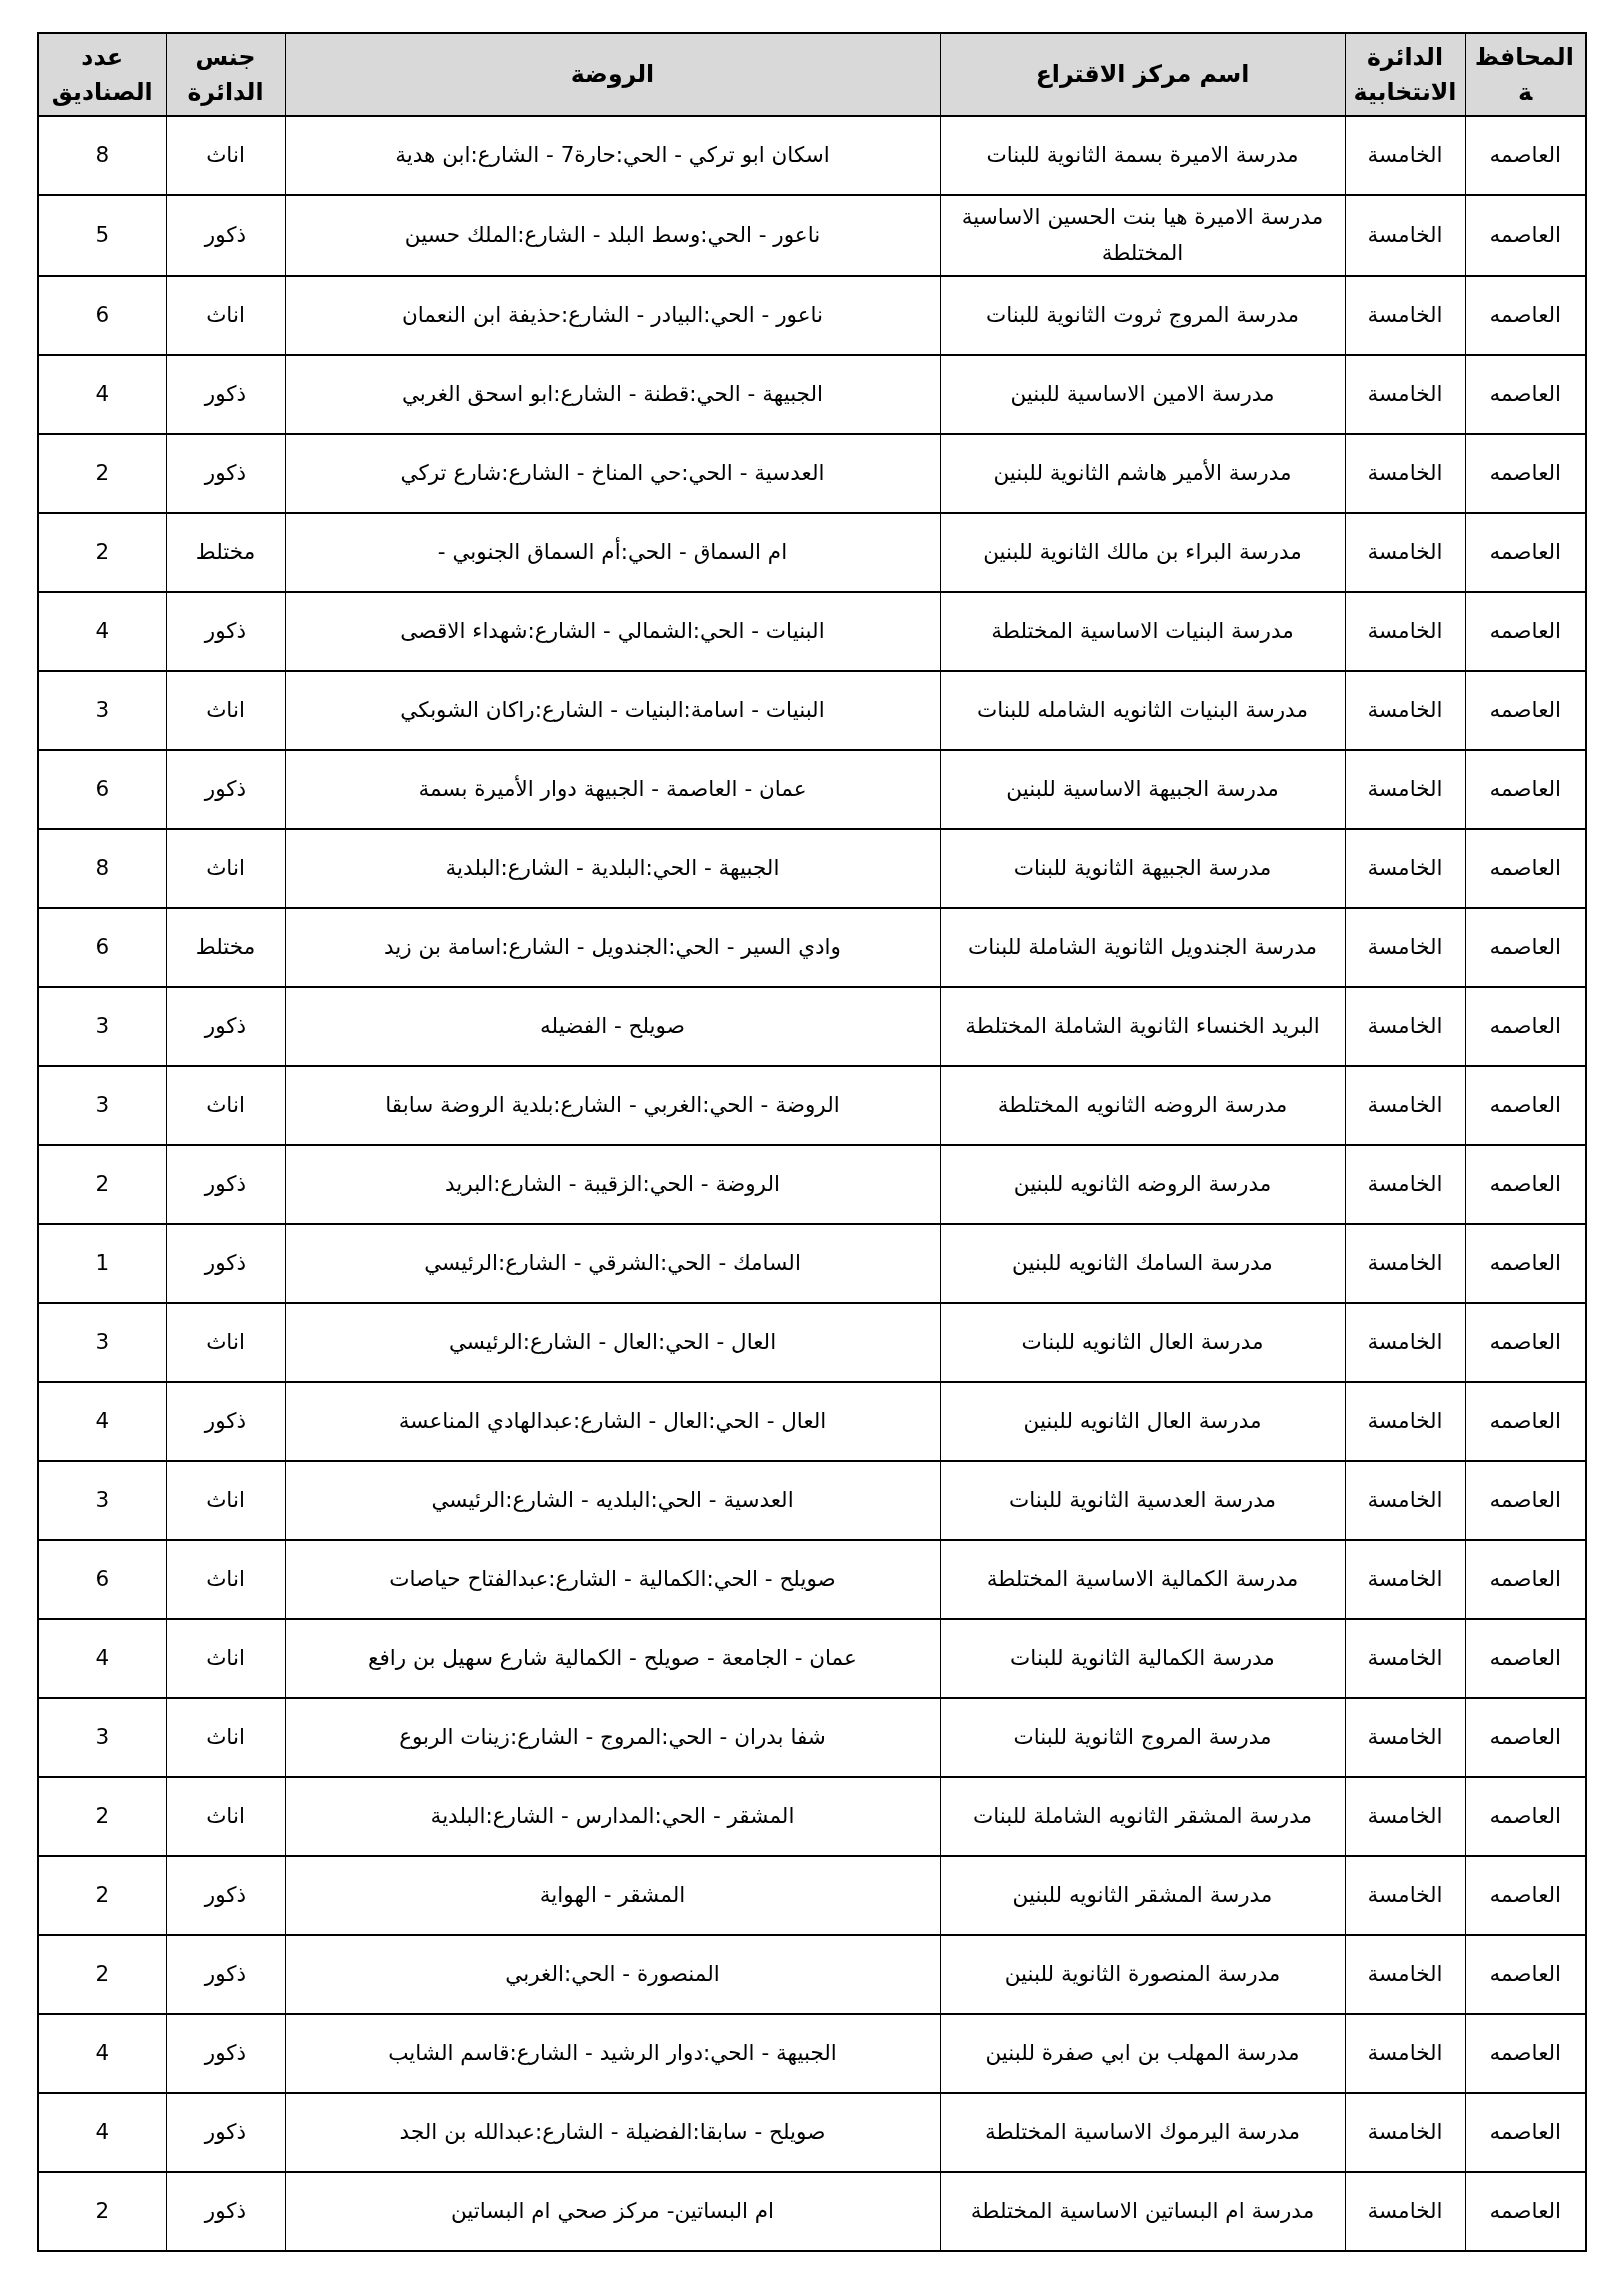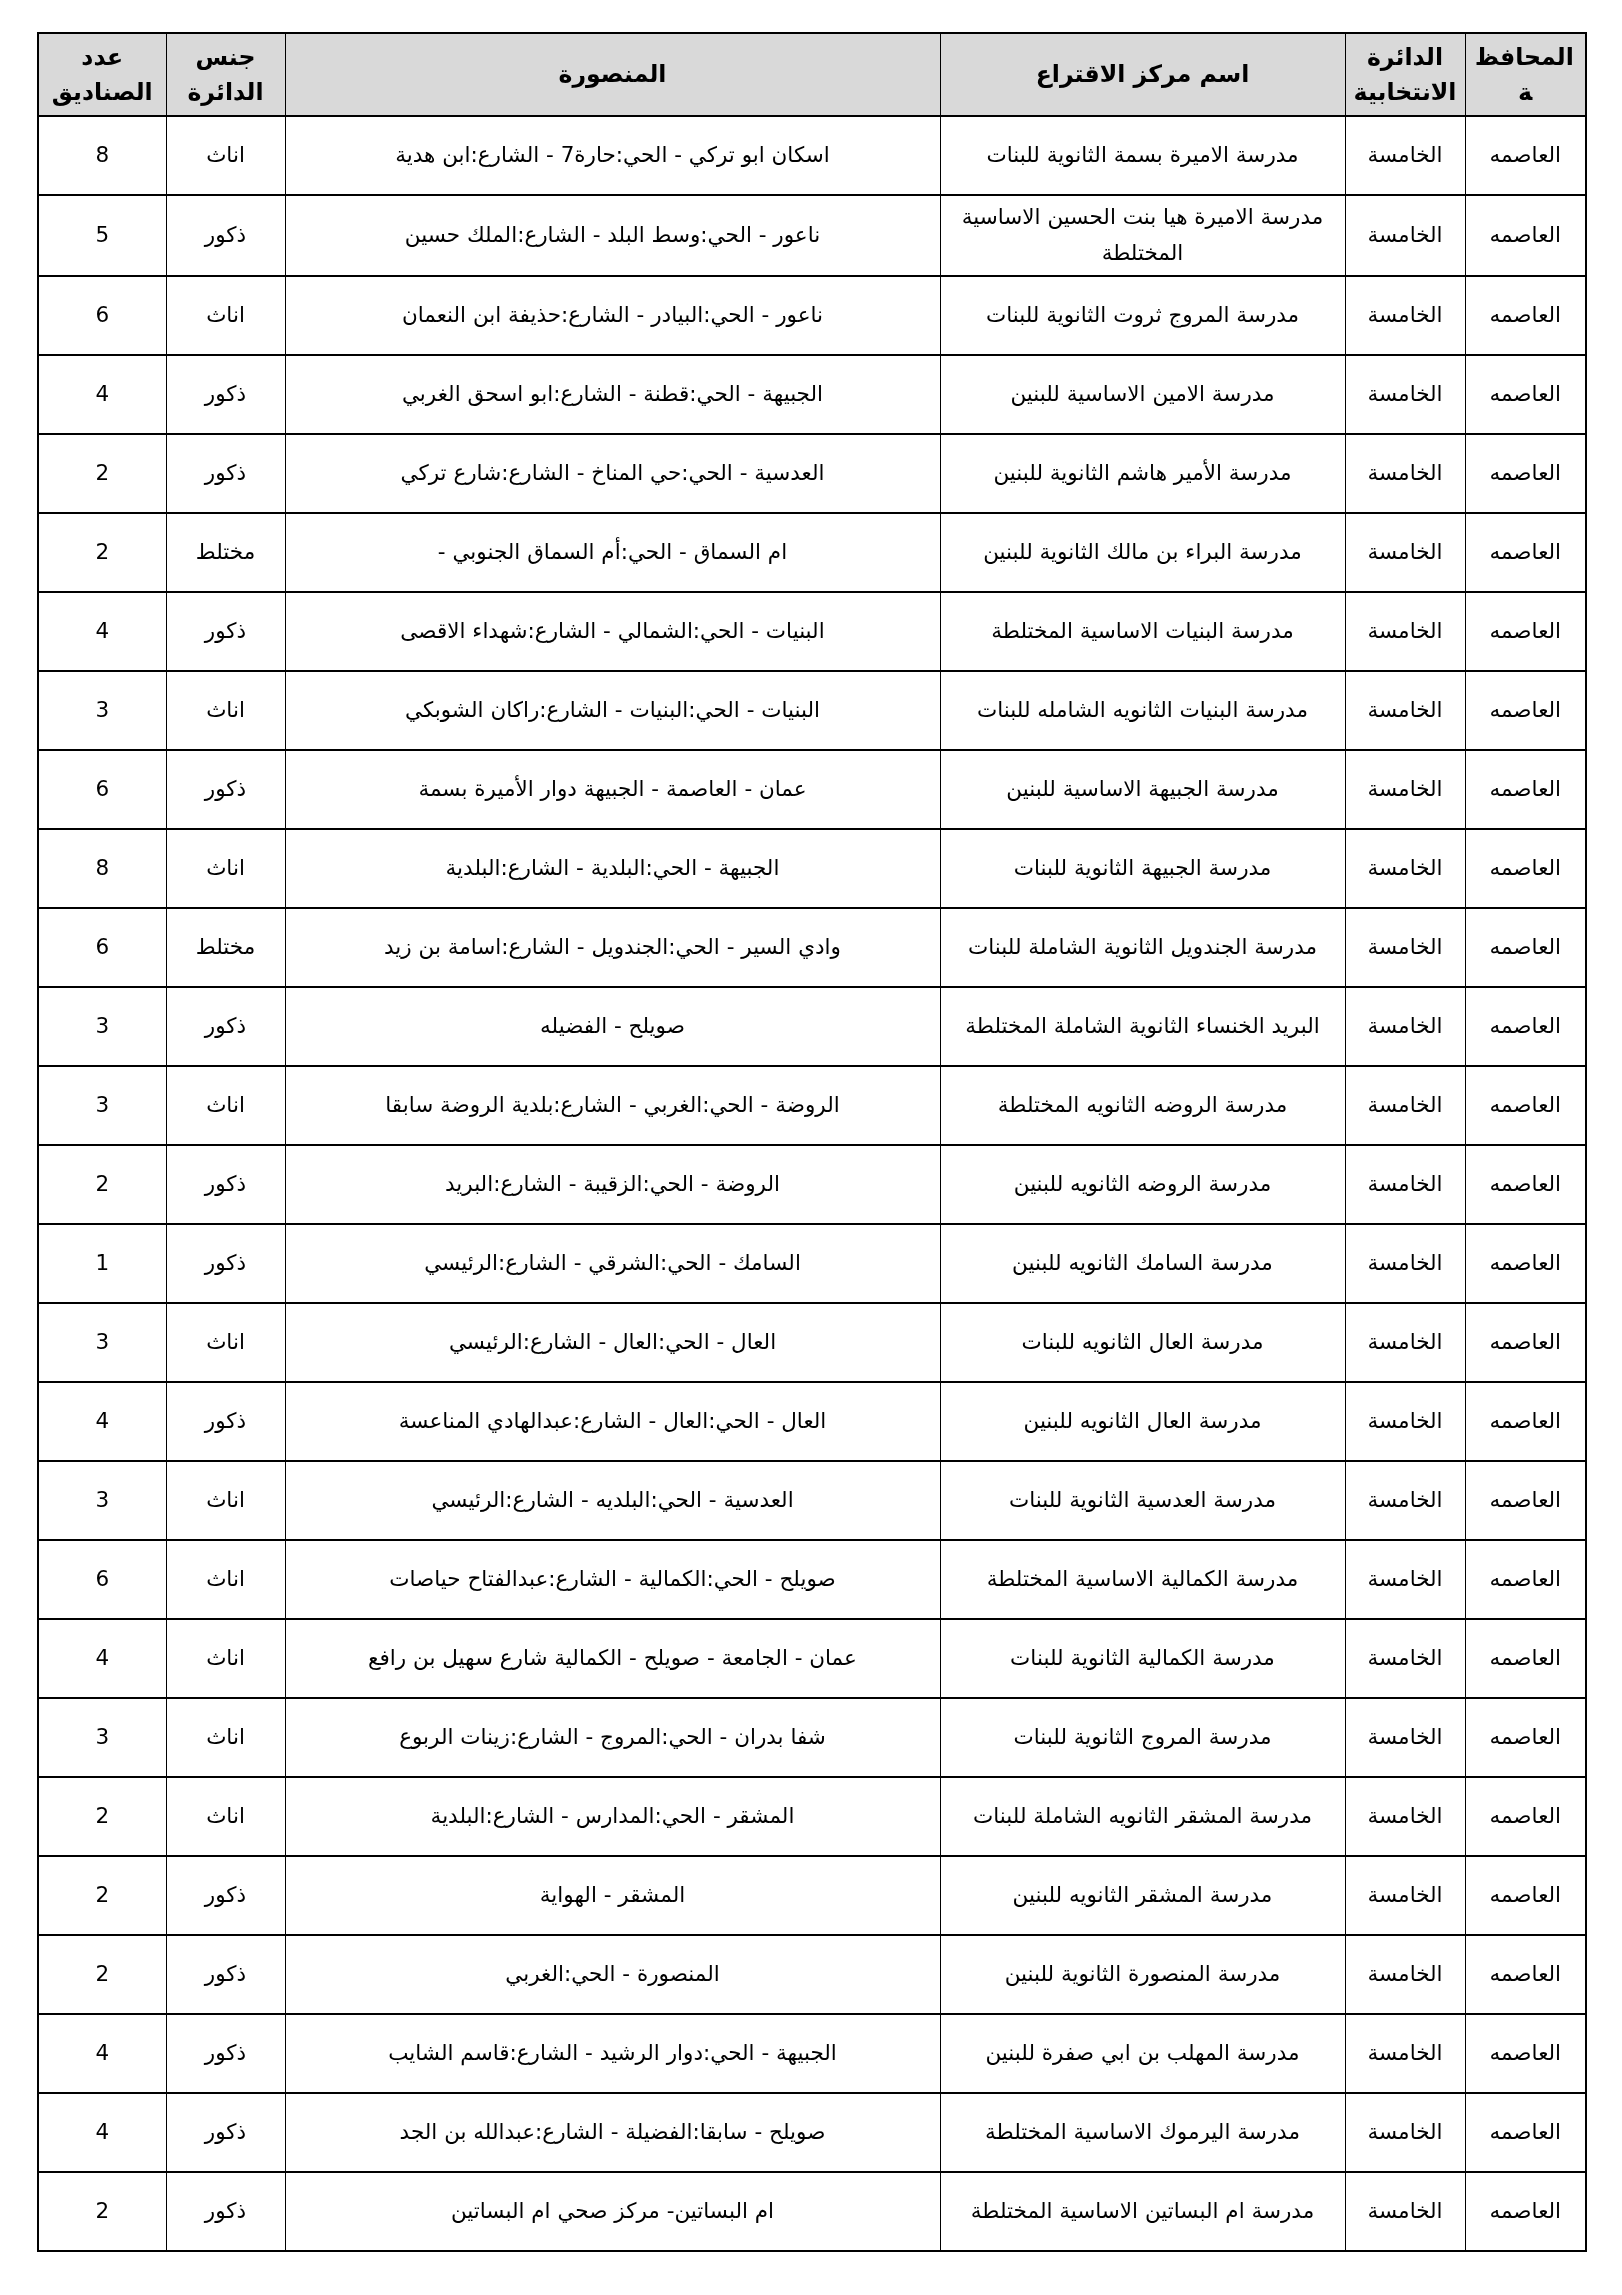--- a/index.html
+++ b/index.html
@@ -72,21 +72,21 @@
       <col style="width:405px">
       <col style="width:655px">
       <col style="width:119px">
       <col style="width:128px">
     </colgroup>
     <thead>
       <tr>
         <th>المحافظة</th>
         <th>الدائرة الانتخابية</th>
         <th>اسم مركز الاقتراع</th>
-        <th>المنصورة</th>
+        <th>الروضة</th>
         <th>جنس الدائرة</th>
         <th>عدد الصناديق</th>
       </tr>
     </thead>
     <tbody id="table-body">
 
     <tr>
           <td class="cell-governorate">العاصمه</td>
           <td class="cell-district">الخامسة</td>
           <td class="cell-center">مدرسة الاميرة بسمة الثانوية للبنات</td>
@@ -139,21 +139,21 @@
           <td class="cell-district">الخامسة</td>
           <td class="cell-center">مدرسة البنيات الاساسية المختلطة</td>
           <td class="cell-address">البنيات - الحي:الشمالي - الشارع:شهداء الاقصى</td>
           <td class="cell-gender">ذكور</td>
           <td class="cell-boxes">4</td>
         </tr>
         <tr>
           <td class="cell-governorate">العاصمه</td>
           <td class="cell-district">الخامسة</td>
           <td class="cell-center">مدرسة البنيات الثانويه الشامله للبنات</td>
-          <td class="cell-address">البنيات - الحي:البنيات - الشارع:راكان الشوبكي</td>
+          <td class="cell-address">البنيات - اسامة:البنيات - الشارع:راكان الشوبكي</td>
           <td class="cell-gender">اناث</td>
           <td class="cell-boxes">3</td>
         </tr>
         <tr>
           <td class="cell-governorate">العاصمه</td>
           <td class="cell-district">الخامسة</td>
           <td class="cell-center">مدرسة الجبيهة الاساسية للبنين</td>
           <td class="cell-address">عمان - العاصمة - الجبيهة دوار الأميرة بسمة</td>
           <td class="cell-gender">ذكور</td>
           <td class="cell-boxes">6</td>

